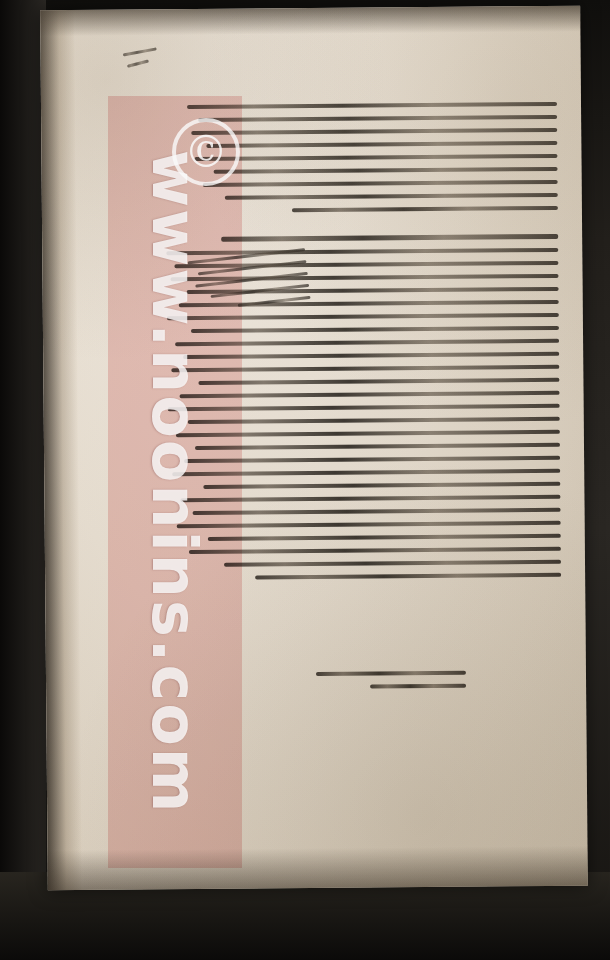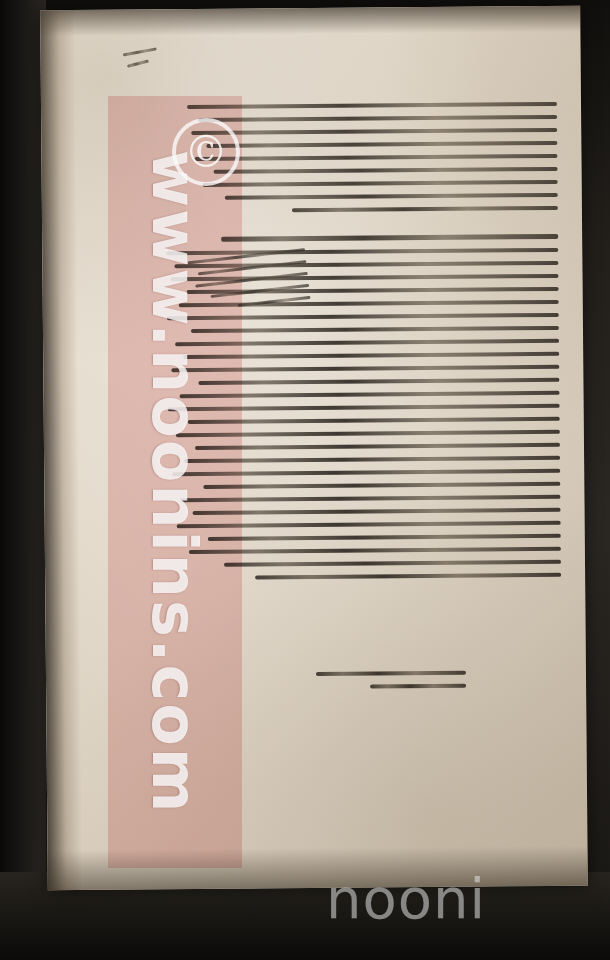--- a/index.html
+++ b/index.html
@@ -269,15 +269,14 @@
       <div class="line" style="width:100%"></div>
       <div class="line" style="width:64%"></div>
     </div>
   </div>
 
   <div id="wm-bar"></div>
   <div id="wm-vertical">
     <span>www.noonins.com</span>
   </div>
   <div id="wm-copyright">©</div>
-  <div id="wm-bottom">nooni</div>
 
 </div>
 
 </body></html>

